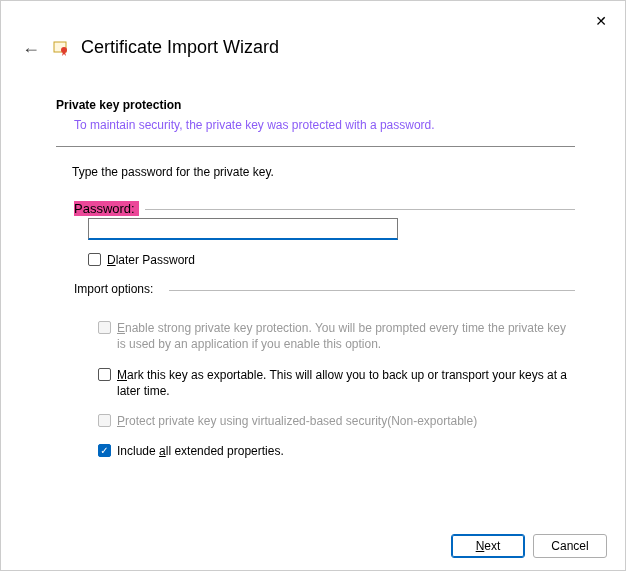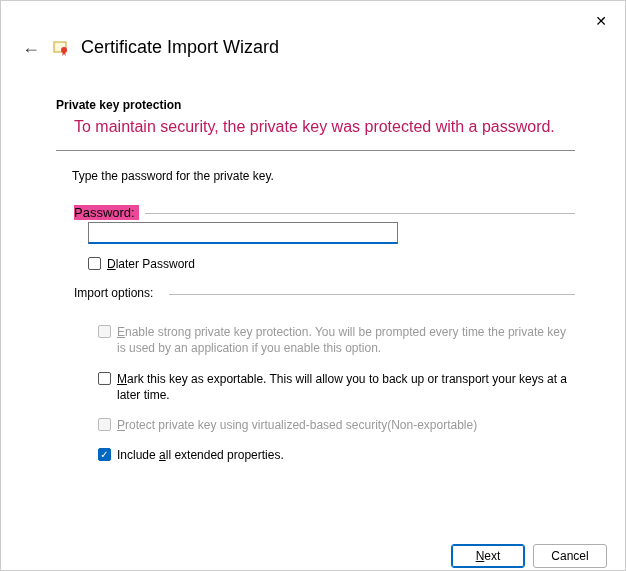--- a/index.html
+++ b/index.html
@@ -57,22 +57,22 @@
     .content {
       padding: 30px 50px 0 55px;
     }
     .section-title {
       font-size: 12px;
       font-weight: 600;
       color: #000;
       margin-bottom: 6px;
     }
     .section-desc {
-      font-size: 16px;
-      color: #be185d;
+      font-size: 12px;
+      color: #8b5cf6;
       margin-left: 18px;
       margin-bottom: 14px;
     }
     .hr {
       border: none;
       border-top: 1px solid #888;
       margin-bottom: 18px;
     }
     .instr {
       font-size: 12px;
@@ -125,21 +125,21 @@
     .cb-label {
       font-size: 12px;
       color: #000;
       line-height: 1.35;
     }
     .cb-label.disabled { color: #9a9a9a; }
     .import-opts .cb-row { margin-left: 24px; margin-right: 4px; }
     .u { text-decoration: underline; }
     .footer {
       position: absolute;
-      bottom: 2px;
+      bottom: 12px;
       right: 18px;
       display: flex;
       gap: 8px;
     }
     .btn {
       min-width: 74px;
       height: 24px;
       border: 1px solid #adadad;
       background: #ffffff;
       font-size: 12px;

